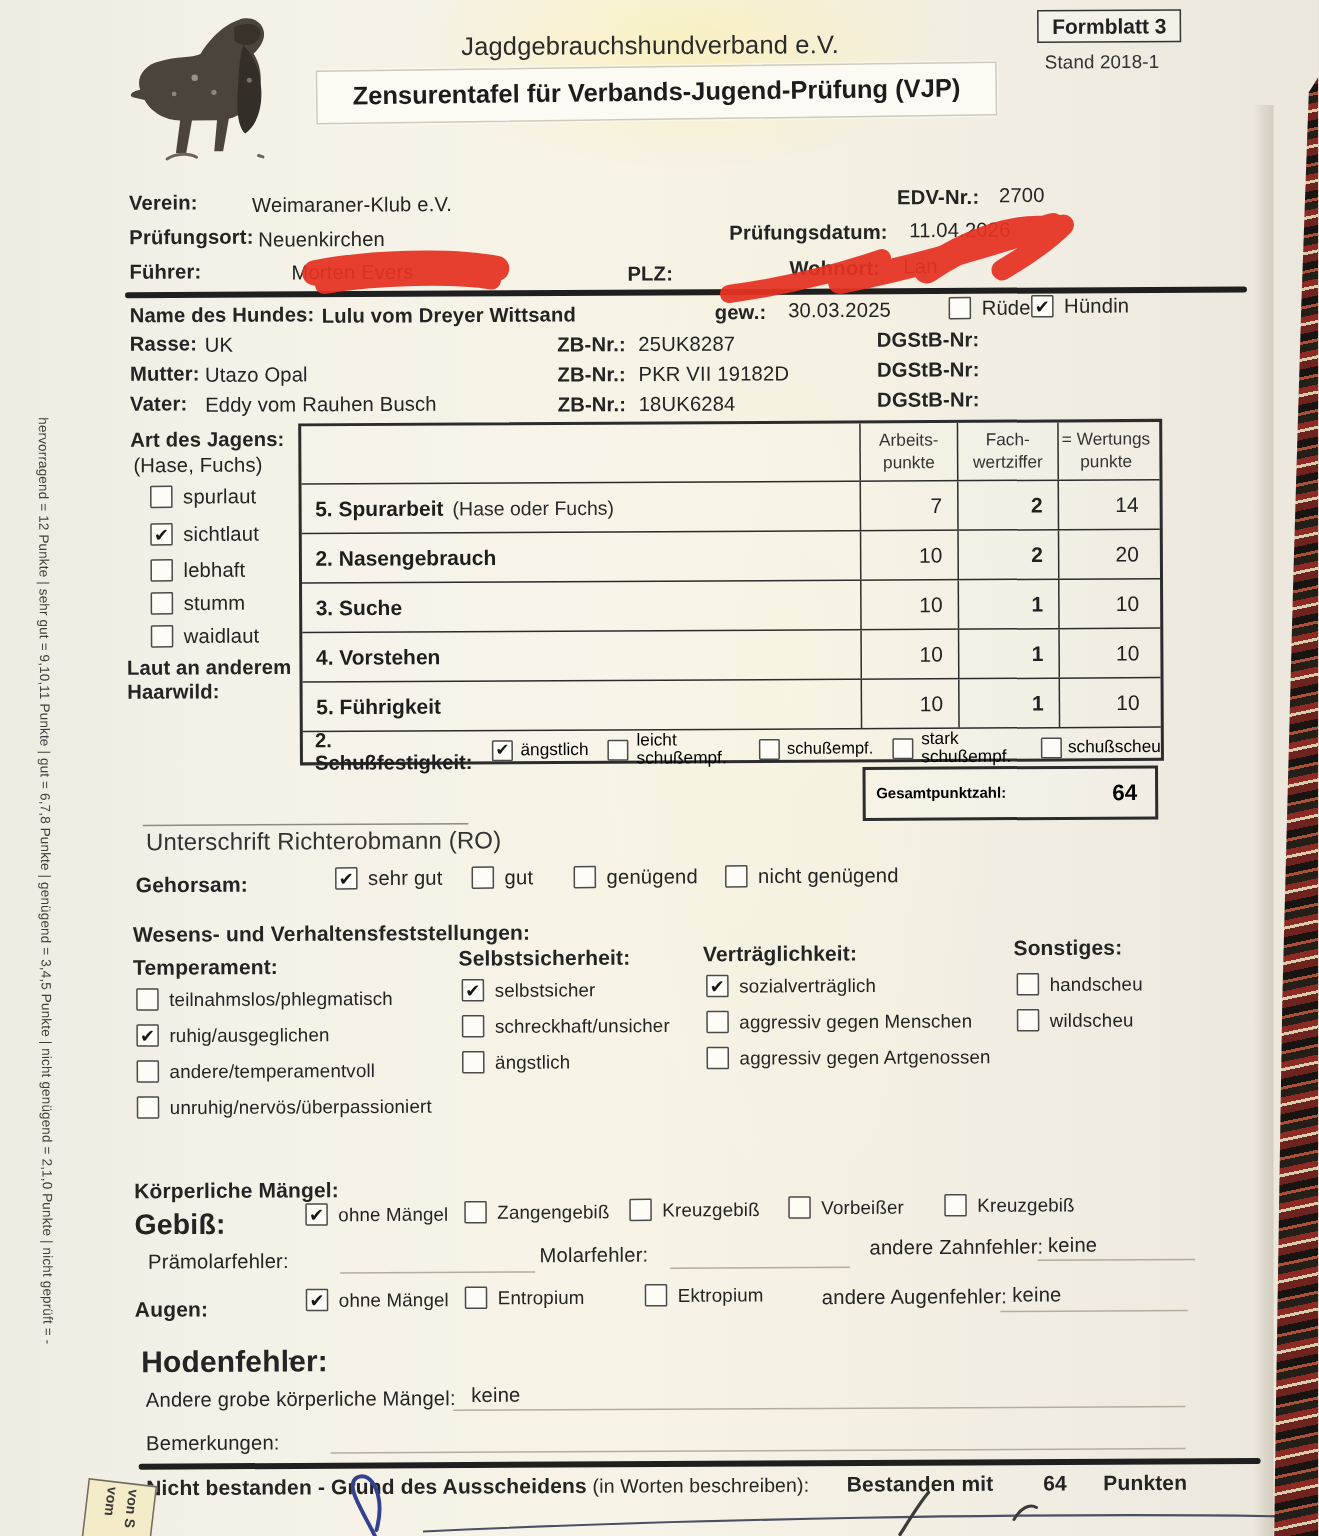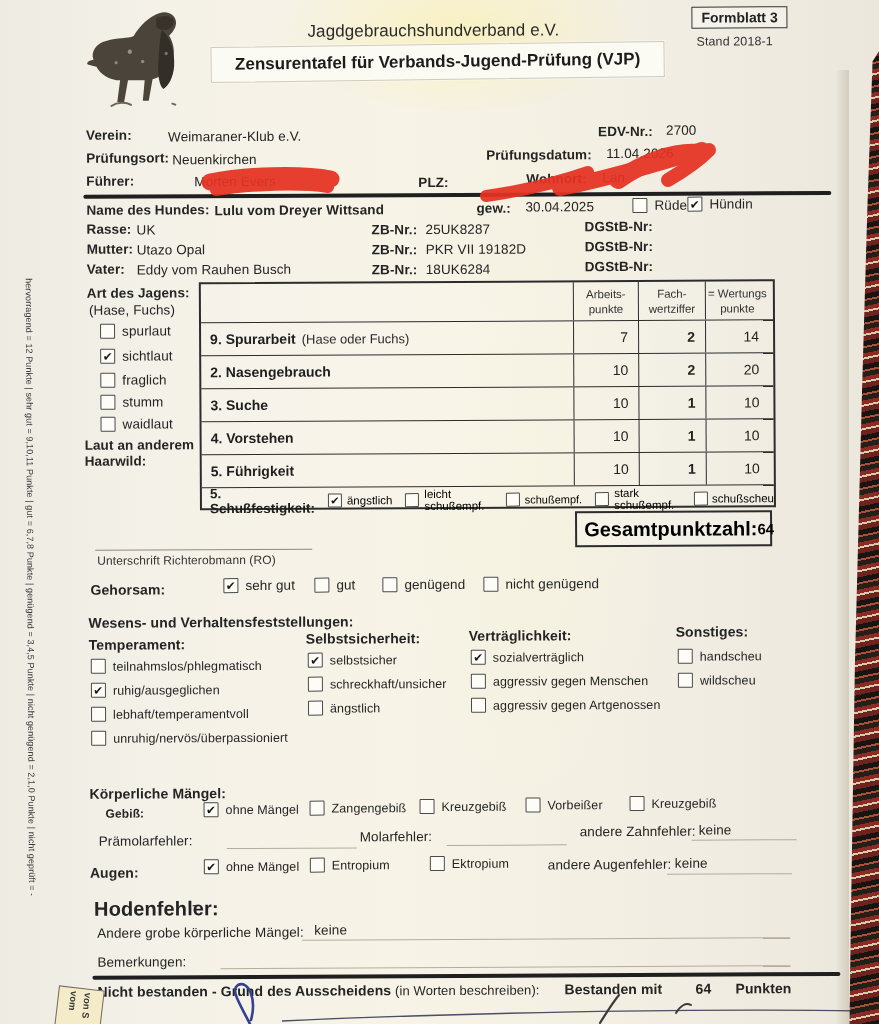--- a/index.html
+++ b/index.html
@@ -6,21 +6,21 @@
   body{width:879px;height:1024px;overflow:hidden;position:relative;background:#e9e5da;
        font-family:"Liberation Sans","DejaVu Sans",sans-serif;}
   #paper{position:absolute;inset:0;
     background:
       radial-gradient(ellipse 260px 120px at 52% 3%, rgba(250,240,165,.55), rgba(250,240,165,0) 70%),
       radial-gradient(ellipse 200px 500px at 60% 45%, rgba(252,248,220,.35), rgba(252,248,220,0) 75%),
       linear-gradient(90deg,#eeebe2 0%,#f4f1e8 18%,#f7f3e6 46%,#f4f0e3 62%,#f1ede2 78%,#ebe7dc 100%);}
   #content{position:absolute;inset:0;transform:rotate(-0.3deg)}
   .t{position:absolute;white-space:nowrap;font-size:13.5px;color:#242424;letter-spacing:.1px}
   .b{font-weight:700}
-  .fs12{font-size:12px}.fs125{font-size:12.5px}.fs15{font-size:15px}
+  .fs12{font-size:16px}.fs125{font-size:12.5px}.fs15{font-size:15px}
   .cb{display:flex;align-items:center;gap:7px}
   .cbx{width:13px;height:13px;min-width:13px;border:1.6px solid #4a4a4a;background:#fdfcf7;
        display:flex;align-items:center;justify-content:center;font-size:12px;font-weight:700;
        color:#161616;line-height:1;border-radius:1px}
   .cbx.sm{width:12px;height:12px;min-width:12px;font-size:11px}
   .uline{position:absolute;height:1px;background:#b4ad9e}
   .thick{position:absolute;height:4px;background:#1f1f1f;border-radius:2px}
   .thin{position:absolute;height:1px;background:#8f8a7e}
   
   #tbl{position:absolute;left:200px;top:281px;width:572px;height:224px;border:2px solid #2c2c2c;background:rgba(255,255,255,.12)}
@@ -100,21 +100,21 @@
   <div class="t" style="left:196px;top:173px">Morten Evers</div>
   <div class="t b" style="left:420px;top:175px">PLZ:</div>
   <div class="t b" style="left:528px;top:172px">Wohnort:</div>
   <div class="t" style="left:604px;top:171px">Lan</div>
 
   <div class="thick" style="left:85px;top:193px;width:748px"></div>
 
   <div class="t b" style="left:88px;top:201px">Name des Hundes:</div>
   <div class="t b" style="left:216px;top:202px">Lulu vom Dreyer Wittsand</div>
   <div class="t b" style="left:478px;top:201px">gew.:</div>
-  <div class="t" style="left:527px;top:200px">30.04.2025</div>
+  <div class="t" style="left:527px;top:200px">30.03.2025</div>
   <div class="t cb" style="left:634px;top:199px">
     <span class="cbx"></span>
     <span>Rüde</span>
   </div>
   <div class="t cb" style="left:689px;top:198px">
     <span class="cbx">✔</span>
     <span>Hündin</span>
   </div>
 
   <div class="t b" style="left:88px;top:220px">Rasse:</div>
@@ -140,21 +140,21 @@
   <div class="t cb" style="left:101px;top:322px">
     <span class="cbx"></span>
     <span>spurlaut</span>
   </div>
   <div class="t cb" style="left:101px;top:347px">
     <span class="cbx">✔</span>
     <span>sichtlaut</span>
   </div>
   <div class="t cb" style="left:101px;top:371px">
     <span class="cbx"></span>
-    <span>fraglich</span>
+    <span>lebhaft</span>
   </div>
   <div class="t cb" style="left:101px;top:393px">
     <span class="cbx"></span>
     <span>stumm</span>
   </div>
   <div class="t cb" style="left:101px;top:415px">
     <span class="cbx"></span>
     <span>waidlaut</span>
   </div>
   <div class="t b" style="left:85px;top:436px">Laut an anderem</div>
@@ -165,21 +165,21 @@
       <div class="tc c0"></div>
       <div class="tc c1 th">Arbeits-
 punkte</div>
       <div class="tc c2 th">Fach-
 wertziffer</div>
       <div class="tc c3 th">= Wertungs
 punkte</div>
     </div>
     <div class="trow" style="height:32px">
       <div class="tc c0">
-            <span class="rowlabel">9. Spurarbeit</span>
+            <span class="rowlabel">5. Spurarbeit</span>
             <span class="rownote">(Hase oder Fuchs)</span>
           </div>
       <div class="tc c1 num">7</div>
       <div class="tc c2 num b">2</div>
       <div class="tc c3 num">14</div>
     </div>
     <div class="trow" style="height:32px">
       <div class="tc c0">
             <span class="rowlabel">2. Nasengebrauch</span>
           </div>
@@ -205,21 +205,21 @@
     </div>
     <div class="trow" style="height:32px">
       <div class="tc c0">
             <span class="rowlabel">5. Führigkeit</span>
           </div>
       <div class="tc c1 num">10</div>
       <div class="tc c2 num b">1</div>
       <div class="tc c3 num">10</div>
     </div>
     <div class="trow" style="height:26px;align-items:center;display:flex;gap:13px;padding-left:8px">
-      <span class="rowlabel" style="font-size:13.5px">5. Schußfestigkeit:</span>
+      <span class="rowlabel" style="font-size:13.5px">2. Schußfestigkeit:</span>
       <span class="cb" style="gap:5px">
             <span class="cbx sm">✔</span>
             <span style="font-size:11.5px">ängstlich</span>
           </span>
       <span class="cb" style="gap:5px">
             <span class="cbx sm"></span>
             <span style="font-size:11.5px">leicht schußempf.</span>
           </span>
       <span class="cb" style="gap:5px">
             <span class="cbx sm"></span>
@@ -230,21 +230,21 @@
             <span style="font-size:11.5px">stark schußempf.</span>
           </span>
       <span class="cb" style="gap:4px">
             <span class="cbx sm"></span>
             <span style="font-size:11.5px">schußscheu</span>
           </span>
     </div>
   </div>
 
   <div id="gesamt">
-    <span class="b" style="font-size:20px">Gesamtpunktzahl:</span>
+    <span class="b" style="font-size:10px">Gesamtpunktzahl:</span>
     <span class="b fs15">64</span>
   </div>
 
   <div class="thin" style="left:95px;top:548px;width:217px"></div>
   <div class="t fs12" style="left:97px;top:552px;color:#333">Unterschrift Richterobmann (RO)</div>
 
   <div class="t b" style="left:90px;top:580px;font-size:14px">Gehorsam:</div>
   <div class="t cb" style="left:223px;top:577px">
     <span class="cbx">✔</span>
     <span>sehr gut</span>
@@ -271,21 +271,21 @@
   <div class="t cb fs125" style="left:90px;top:657px">
     <span class="cbx"></span>
     <span>teilnahmslos/phlegmatisch</span>
   </div>
   <div class="t cb fs125" style="left:90px;top:681px">
     <span class="cbx">✔</span>
     <span>ruhig/ausgeglichen</span>
   </div>
   <div class="t cb fs125" style="left:90px;top:705px">
     <span class="cbx"></span>
-    <span>lebhaft/temperamentvoll</span>
+    <span>andere/temperamentvoll</span>
   </div>
   <div class="t cb fs125" style="left:90px;top:729px">
     <span class="cbx"></span>
     <span>unruhig/nervös/überpassioniert</span>
   </div>
 
   <div class="t cb fs125" style="left:307px;top:652px">
     <span class="cbx">✔</span>
     <span>selbstsicher</span>
   </div>
@@ -314,21 +314,21 @@
   <div class="t cb fs125" style="left:677px;top:650px">
     <span class="cbx"></span>
     <span>handscheu</span>
   </div>
   <div class="t cb fs125" style="left:677px;top:674px">
     <span class="cbx"></span>
     <span>wildscheu</span>
   </div>
 
   <div class="t b" style="left:88px;top:784px;font-size:14px">Körperliche Mängel:</div>
-  <div class="t b" style="left:104px;top:805px;font-size:12px">Gebiß:</div>
+  <div class="t b" style="left:88px;top:805px;font-size:19px">Gebiß:</div>
   <div class="t cb fs125" style="left:202px;top:801px">
     <span class="cbx">✔</span>
     <span>ohne Mängel</span>
   </div>
   <div class="t cb fs125" style="left:308px;top:800px">
     <span class="cbx"></span>
     <span>Zangengebiß</span>
   </div>
   <div class="t cb fs125" style="left:418px;top:799px">
     <span class="cbx"></span>

